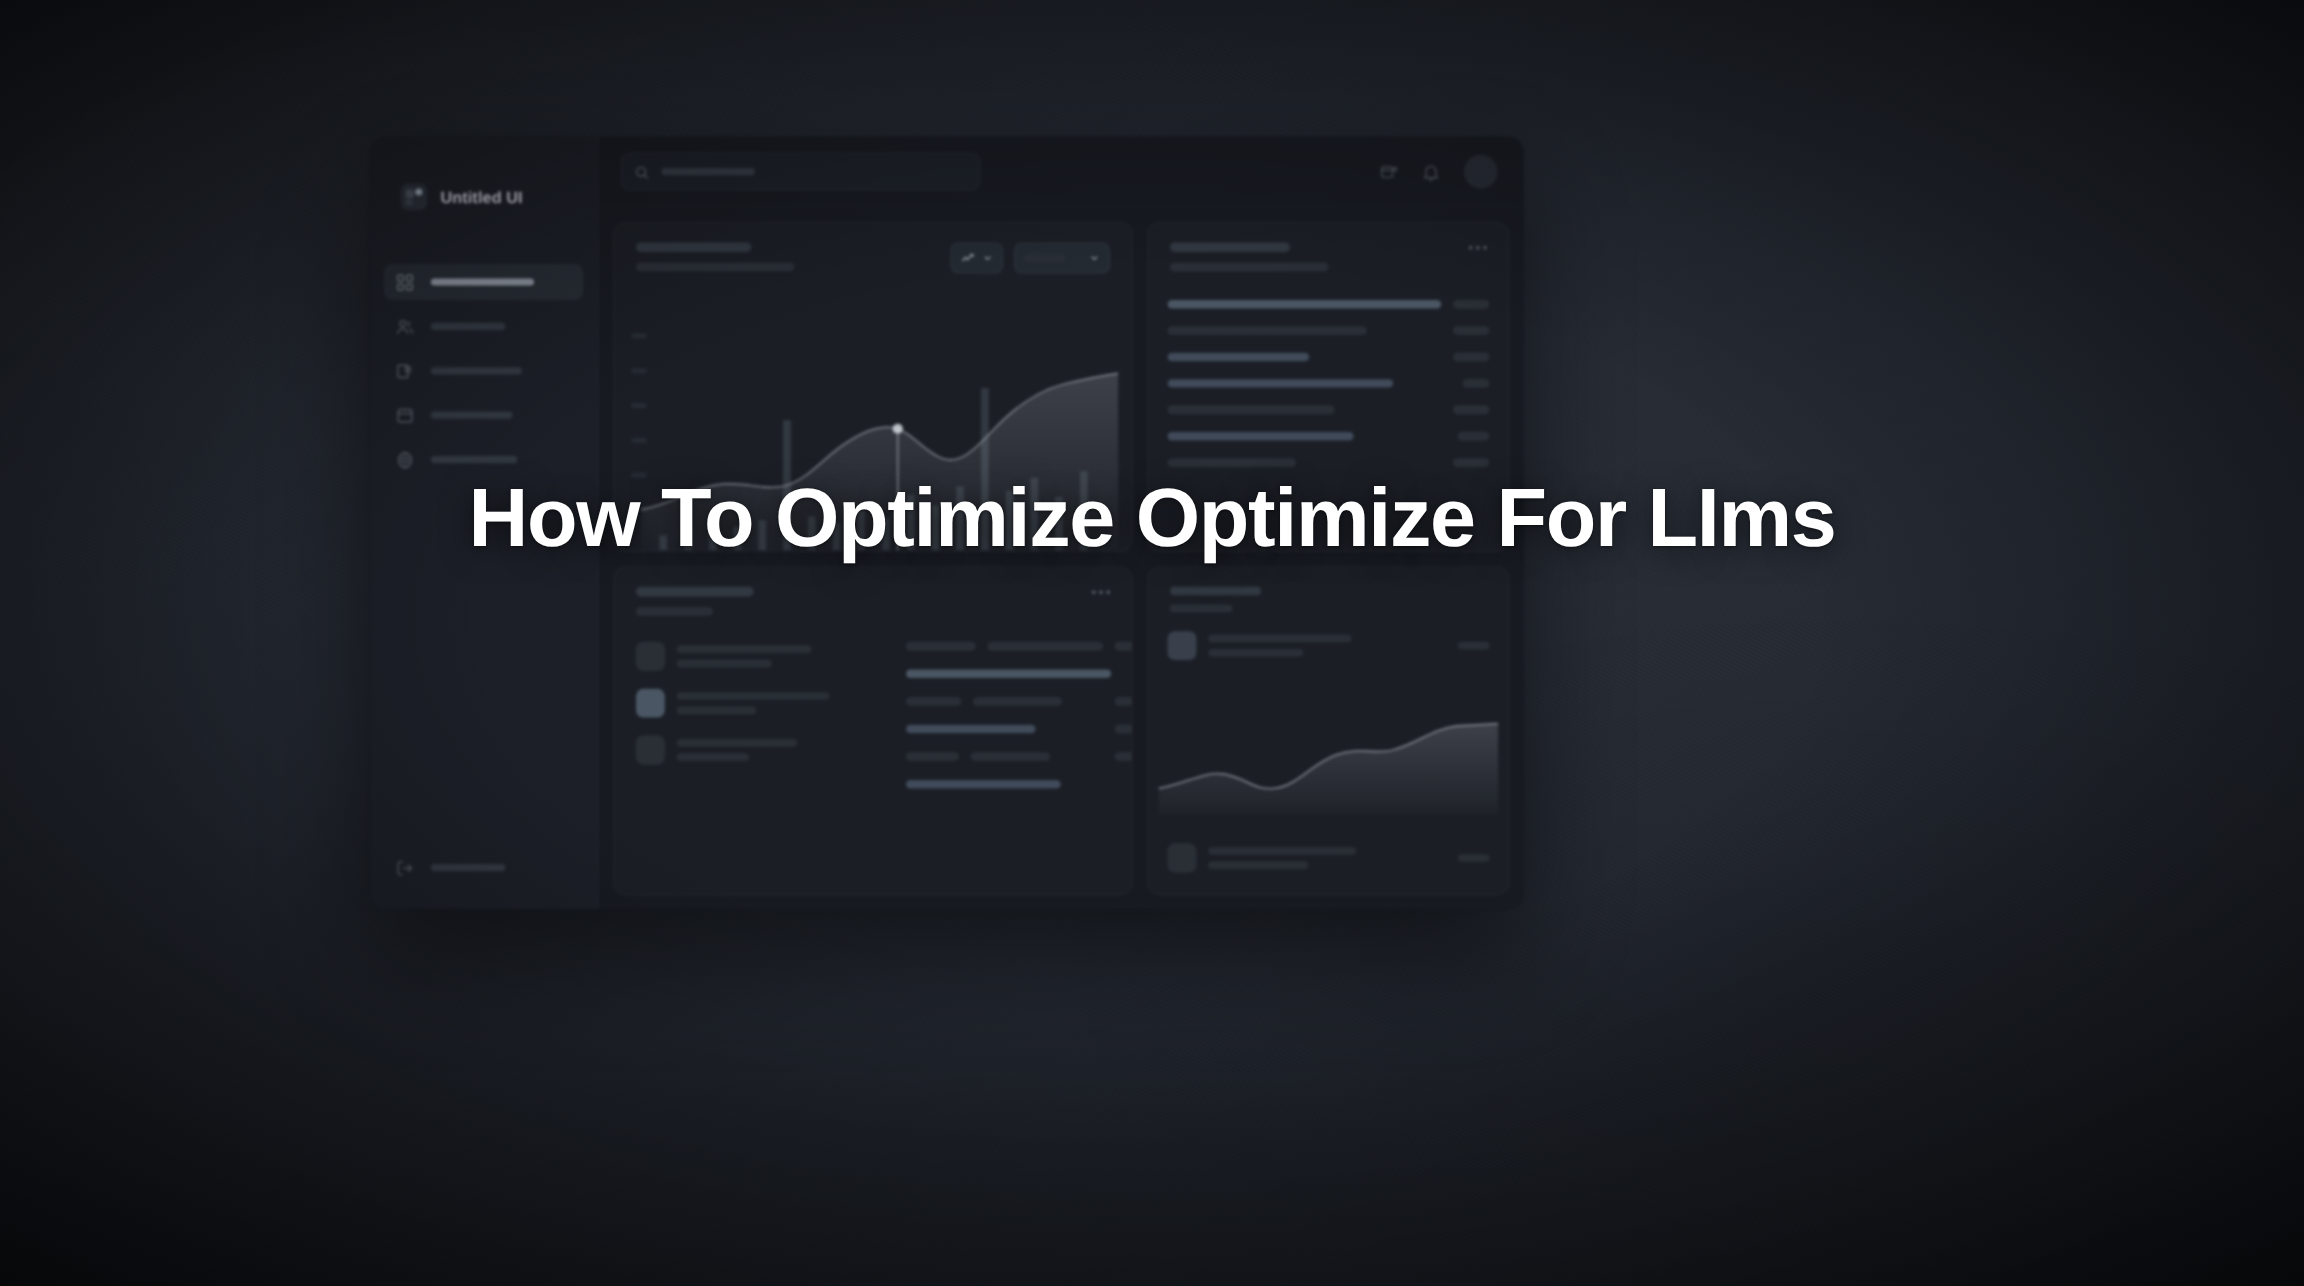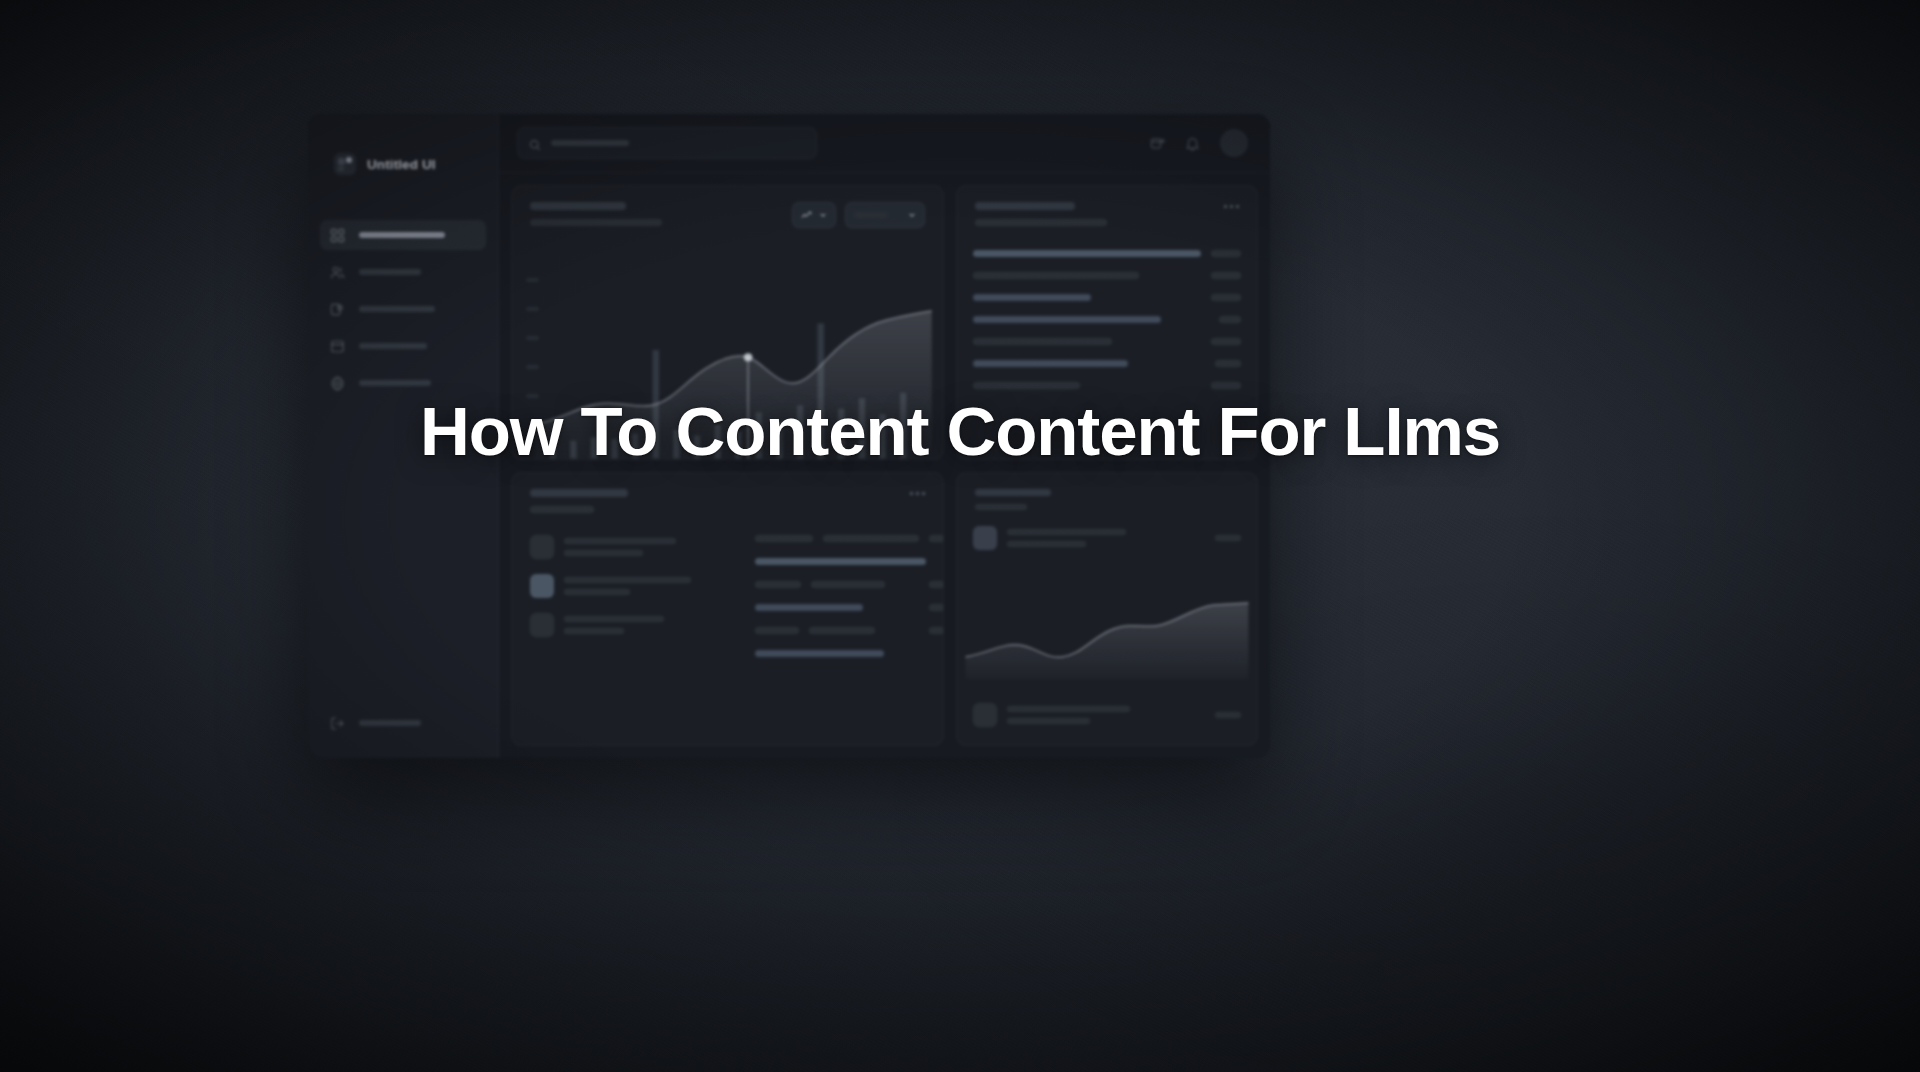--- a/index.html
+++ b/index.html
@@ -470,13 +470,13 @@
           </div>
 
         </div>
       </div>
     </div>
   </div>
 
   <div id="bg-vignette"></div>
 </div>
 
-<div id="headline">How To Content Content For LIms</div>
+<div id="headline">How To Optimize Optimize For LIms</div>
 
 </body></html>

